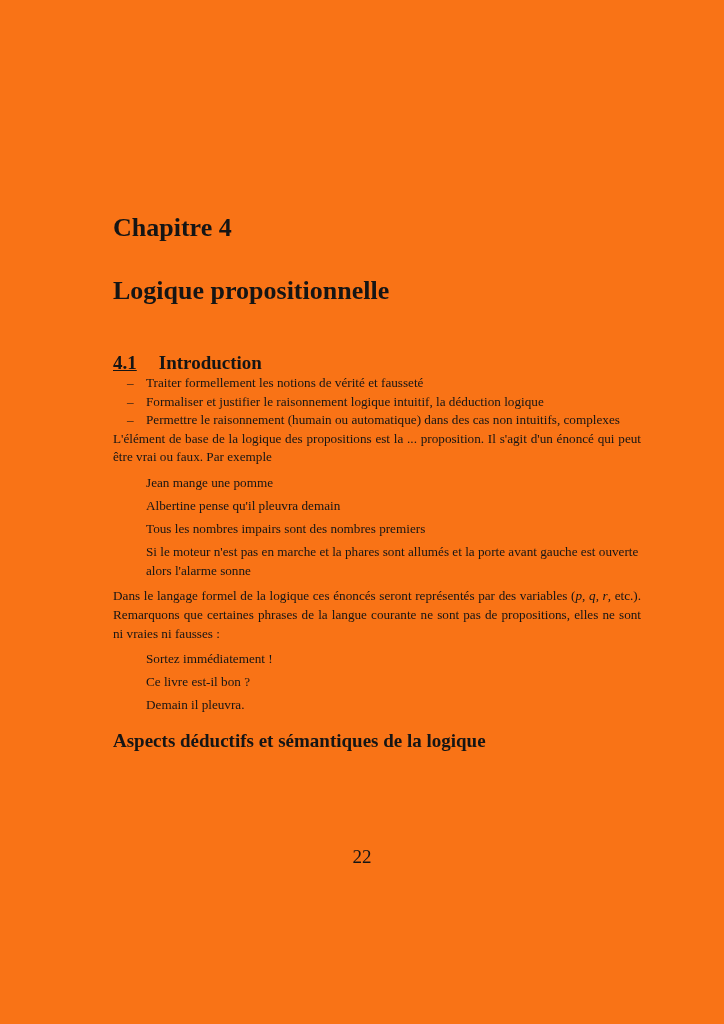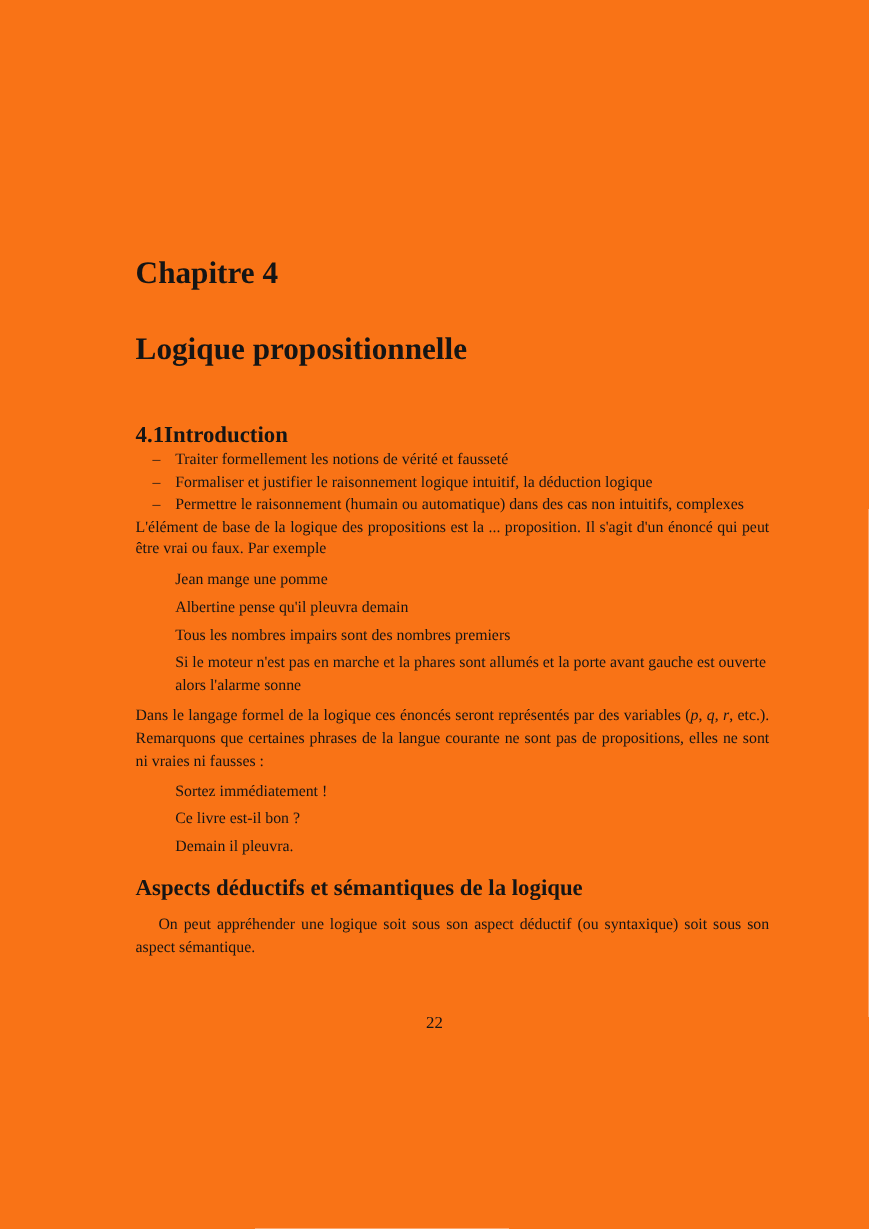--- a/index.html
+++ b/index.html
@@ -39,20 +39,22 @@
     font-weight: bold;
     line-height: 30px;
   }
   .section-heading {
     margin: 45px 0 0 0;
     font-size: 19px;
     font-weight: bold;
     line-height: 23px;
   }
   .section-heading .sec-num {
+    margin-right: 22px;
+    text-decoration: underline;
   }
   .body-text {
     font-size: 13.2px;
     line-height: 18.6px;
     text-align: justify;
   }
   .para-indent {
     text-indent: 19px;
   }
   .p-objectives-intro {
@@ -95,21 +97,21 @@
   }
   .it {
     font-style: italic;
   }
   .page-number {
     position: absolute;
     left: 0;
     top: 846px;
     width: 724px;
     text-align: center;
-    font-size: 14px;
+    font-size: 19px;
   }
 </style>
 </head>
 <body>
 
 <div class="page">
   <div class="content">
 
     <h1 class="chapter-number">Chapitre 4</h1>
     <h1 class="chapter-title">Logique propositionnelle</h1>
@@ -146,18 +148,17 @@
     <p class="body-text p-body"><span>Dans le langage formel de la logique ces énoncés seront représentés par des variables (</span><span class="it">p</span><span>, </span><span class="it">q</span><span>, </span><span class="it">r</span><span>, etc.). Remarquons que certaines phrases de la langue courante ne sont pas de propositions, elles ne sont ni vraies ni fausses :</span></p>
 
     <div class="body-text quote-block">
       <p class="quote-item">Sortez immédiatement !</p>
       <p class="quote-item">Ce livre est-il bon ?</p>
       <p class="quote-item">Demain il pleuvra.</p>
     </div>
 
     <h3 class="subsection-heading">Aspects déductifs et sémantiques de la logique</h3>
 
-    <p class="body-text para-indent p-last">On peut appréhender une logique soit sous son aspect déductif (ou syntaxique) soit sous son aspect sémantique.</p>
 
   </div>
 
   <div class="page-number">22</div>
 </div>
 
 </body></html>

